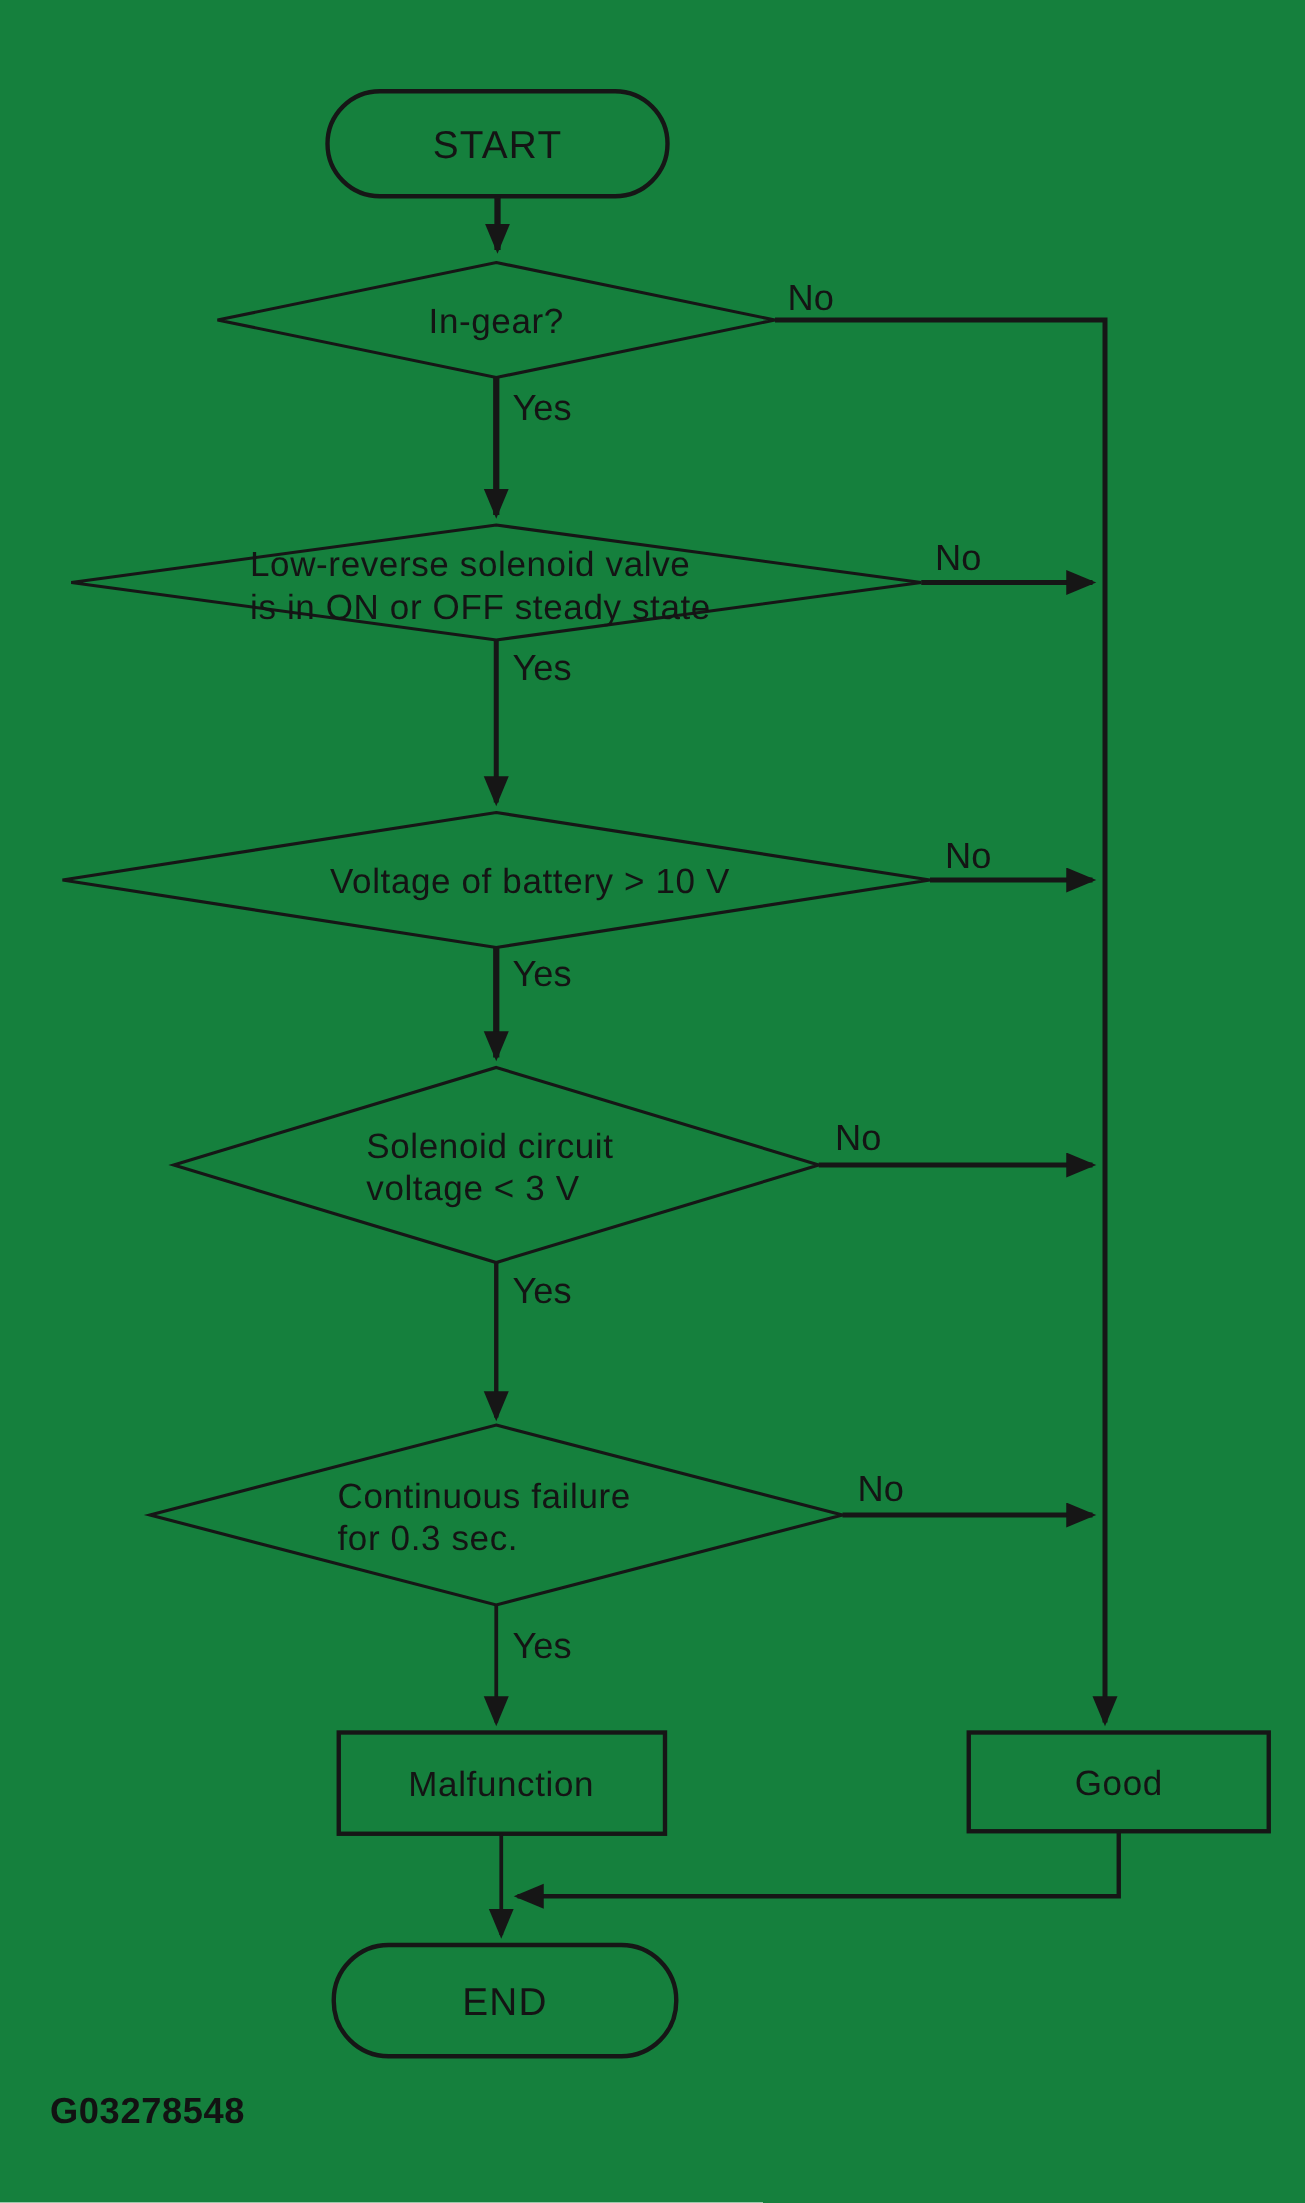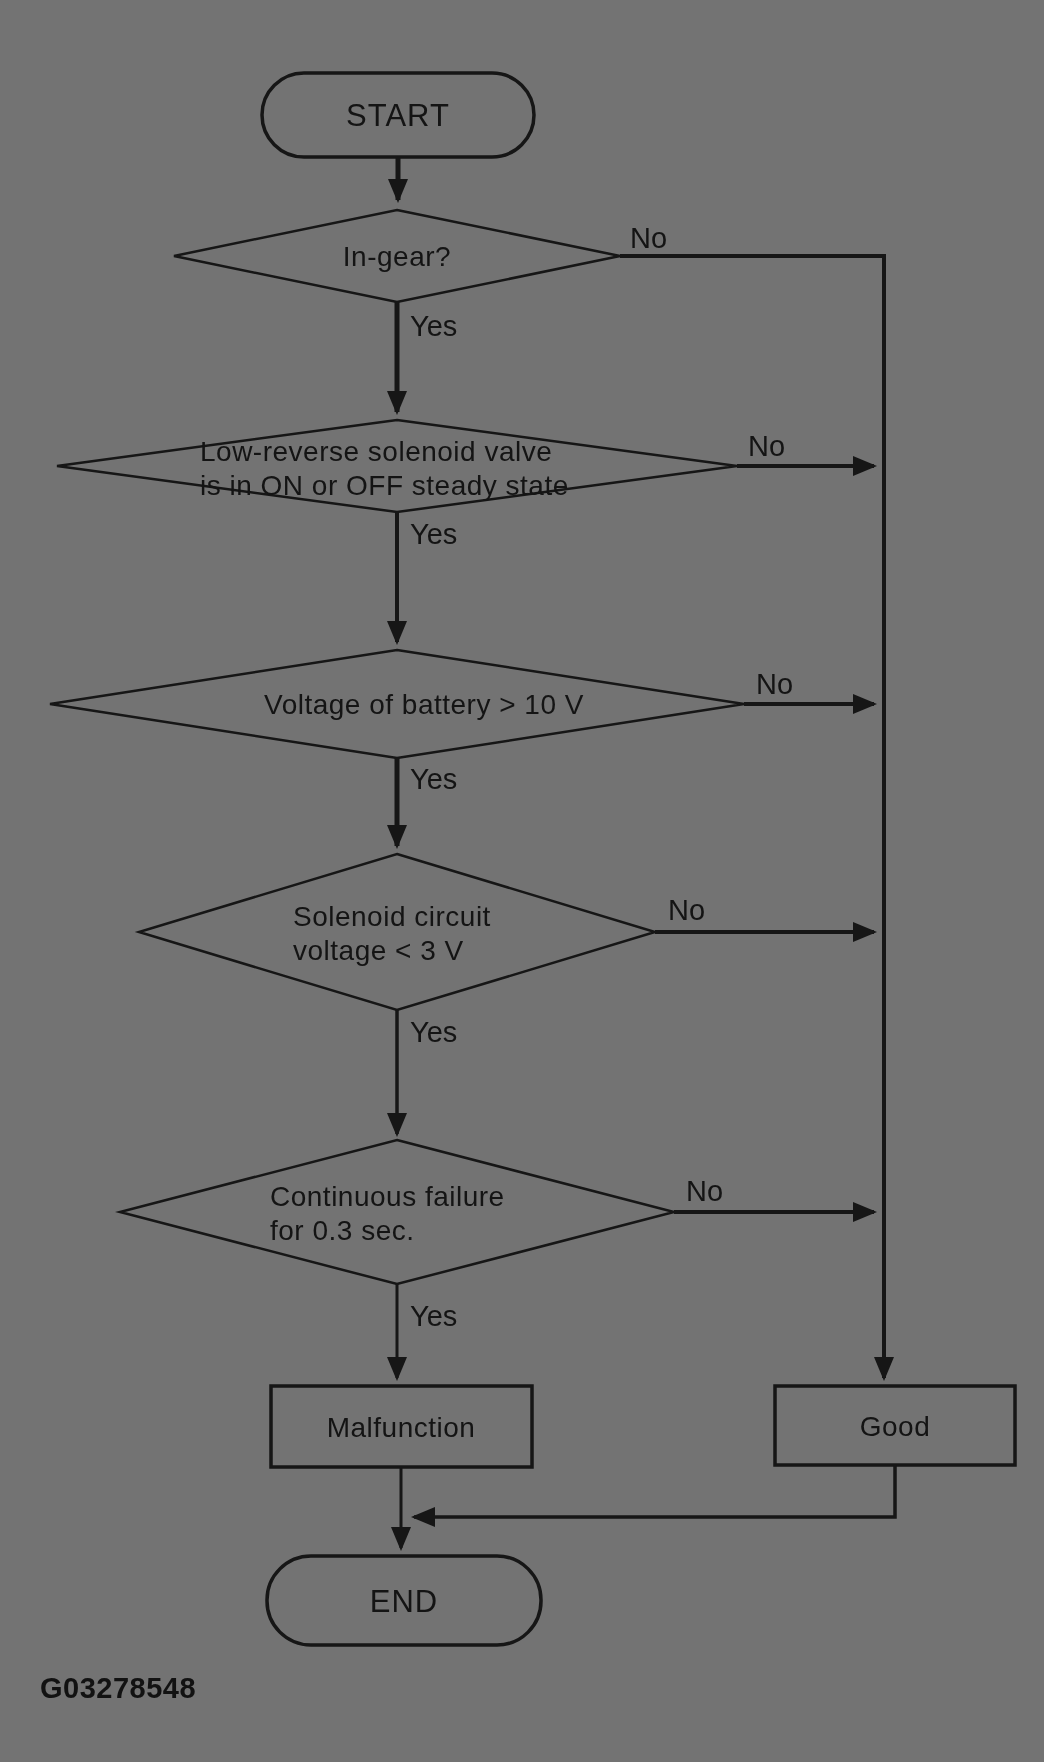--- a/index.html
+++ b/index.html
@@ -4,21 +4,21 @@
 <style>
   html, body {
     margin: 0;
     padding: 0;
     background: #ffffff;
   }
   .page {
     position: relative;
     width: 1044px;
     height: 1762px;
-    background: #737373;
+    background: #15803d;
     font-family: "Liberation Sans", "DejaVu Sans", sans-serif;
   }
   svg { display: block; }
   .shape {
     fill: none;
     stroke: #161616;
   }
   .node-text {
     fill: #141414;
     font-size: 28px;

